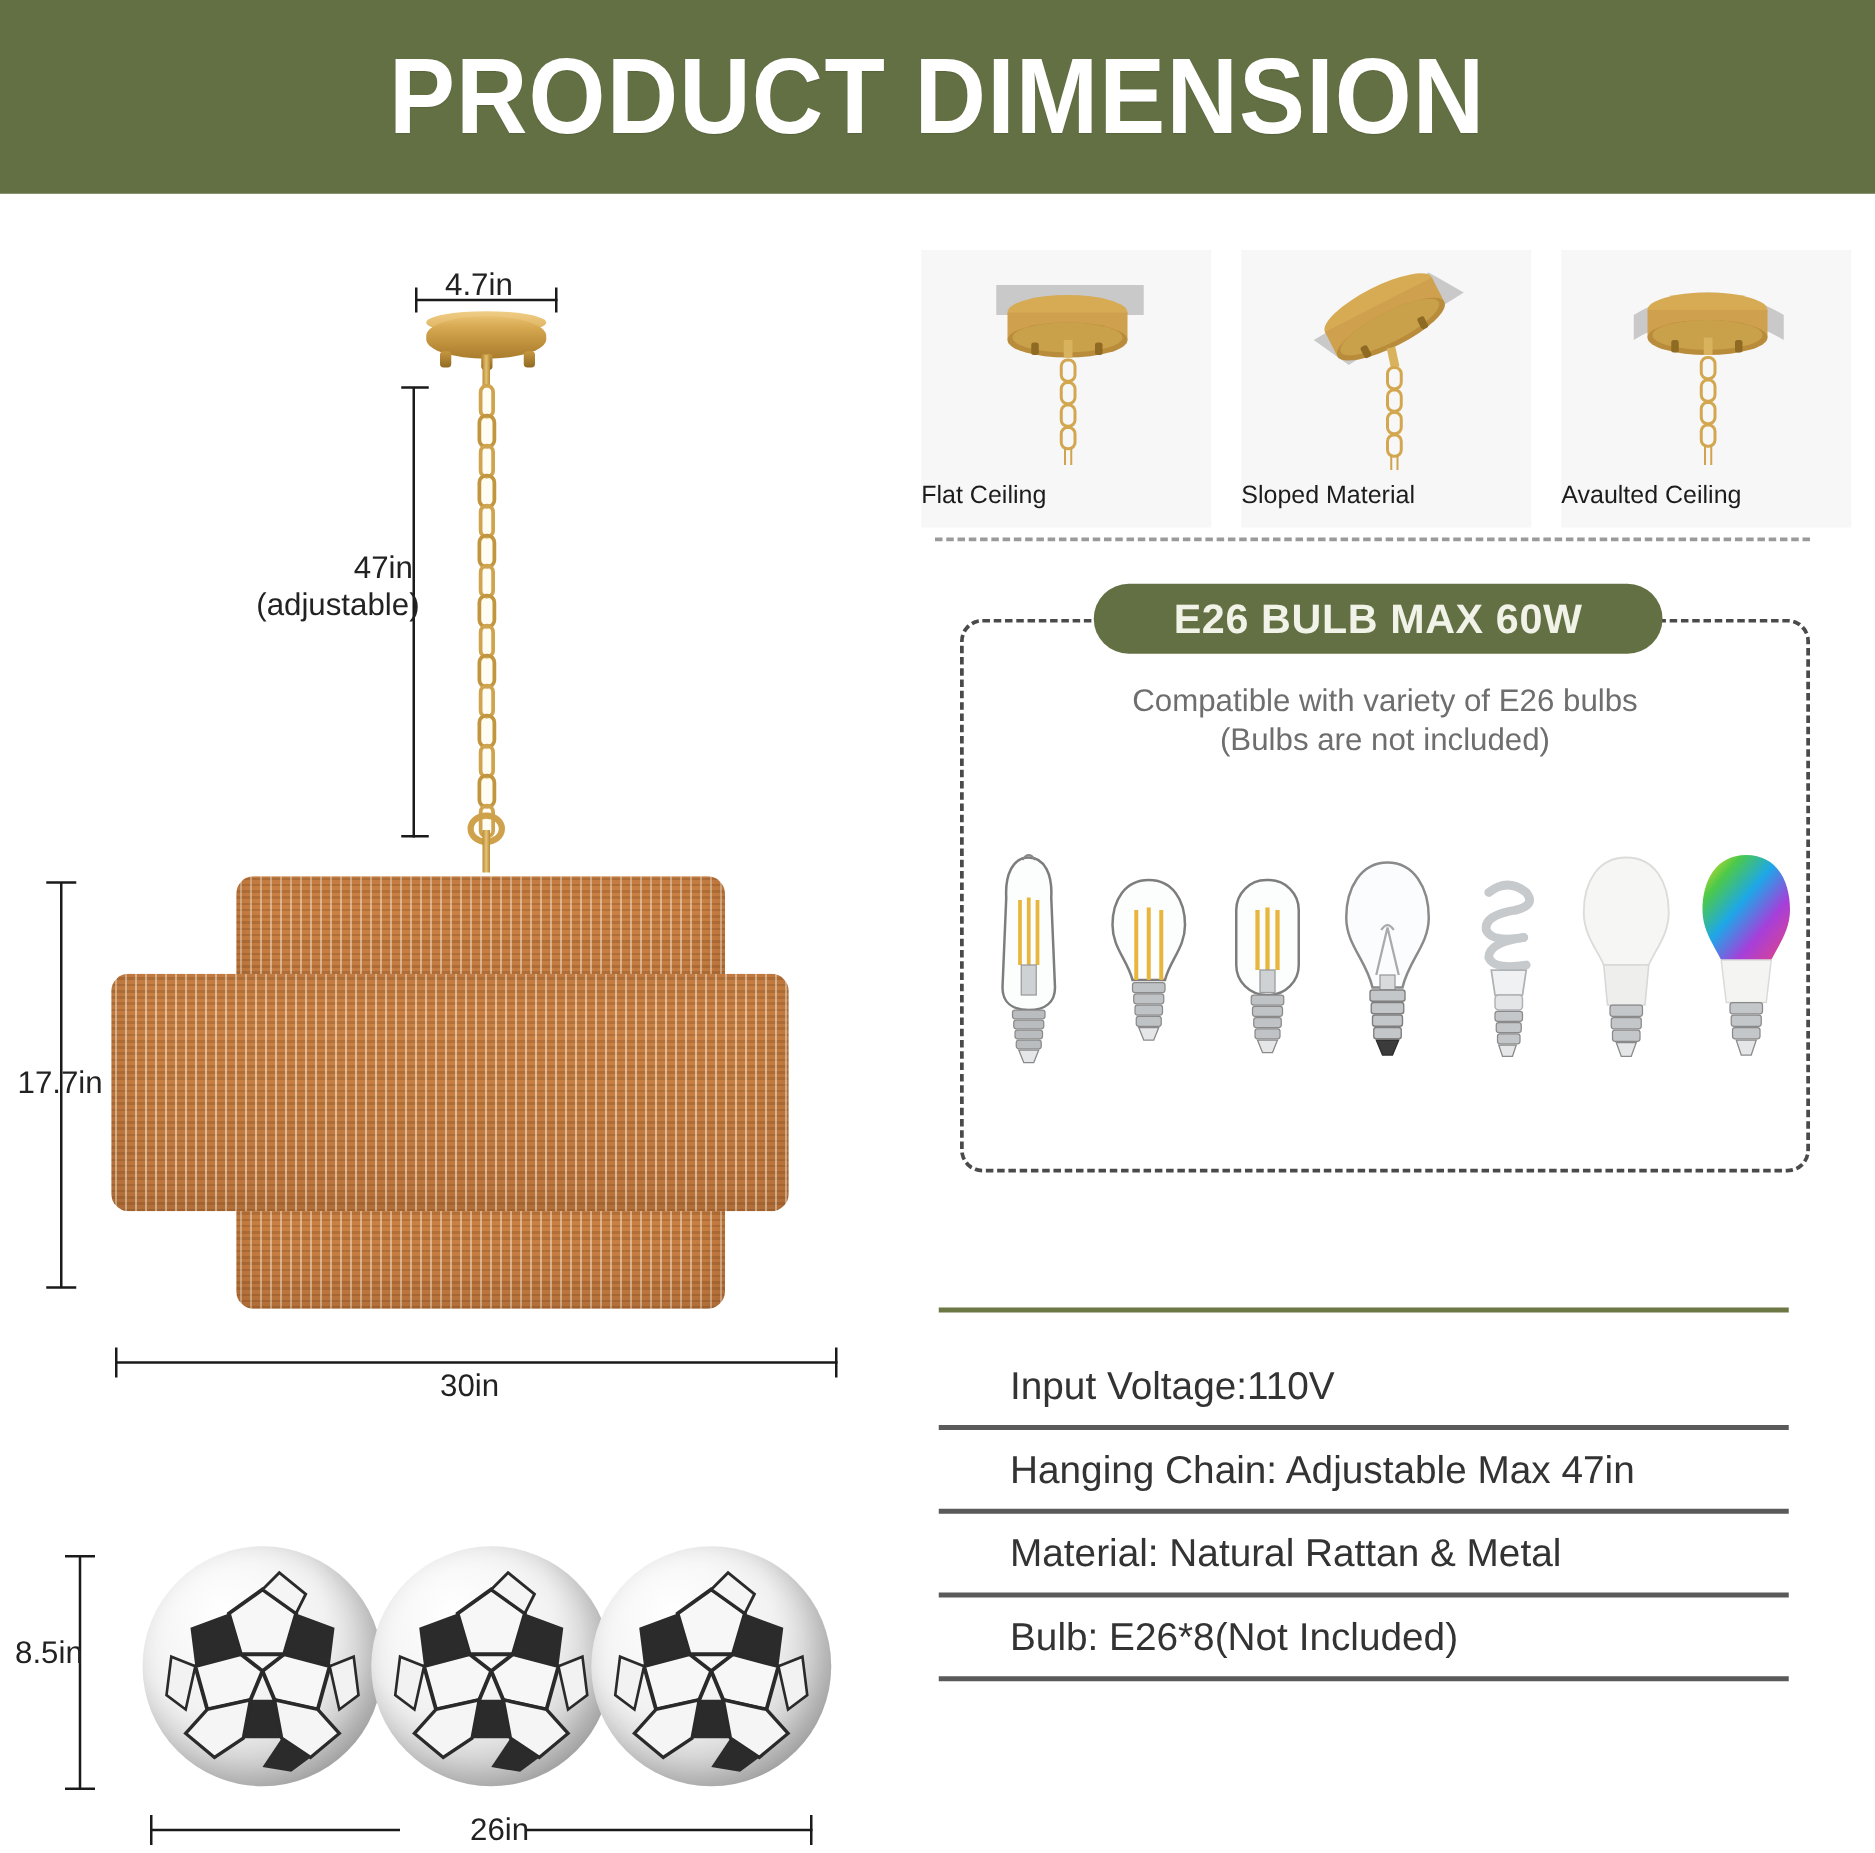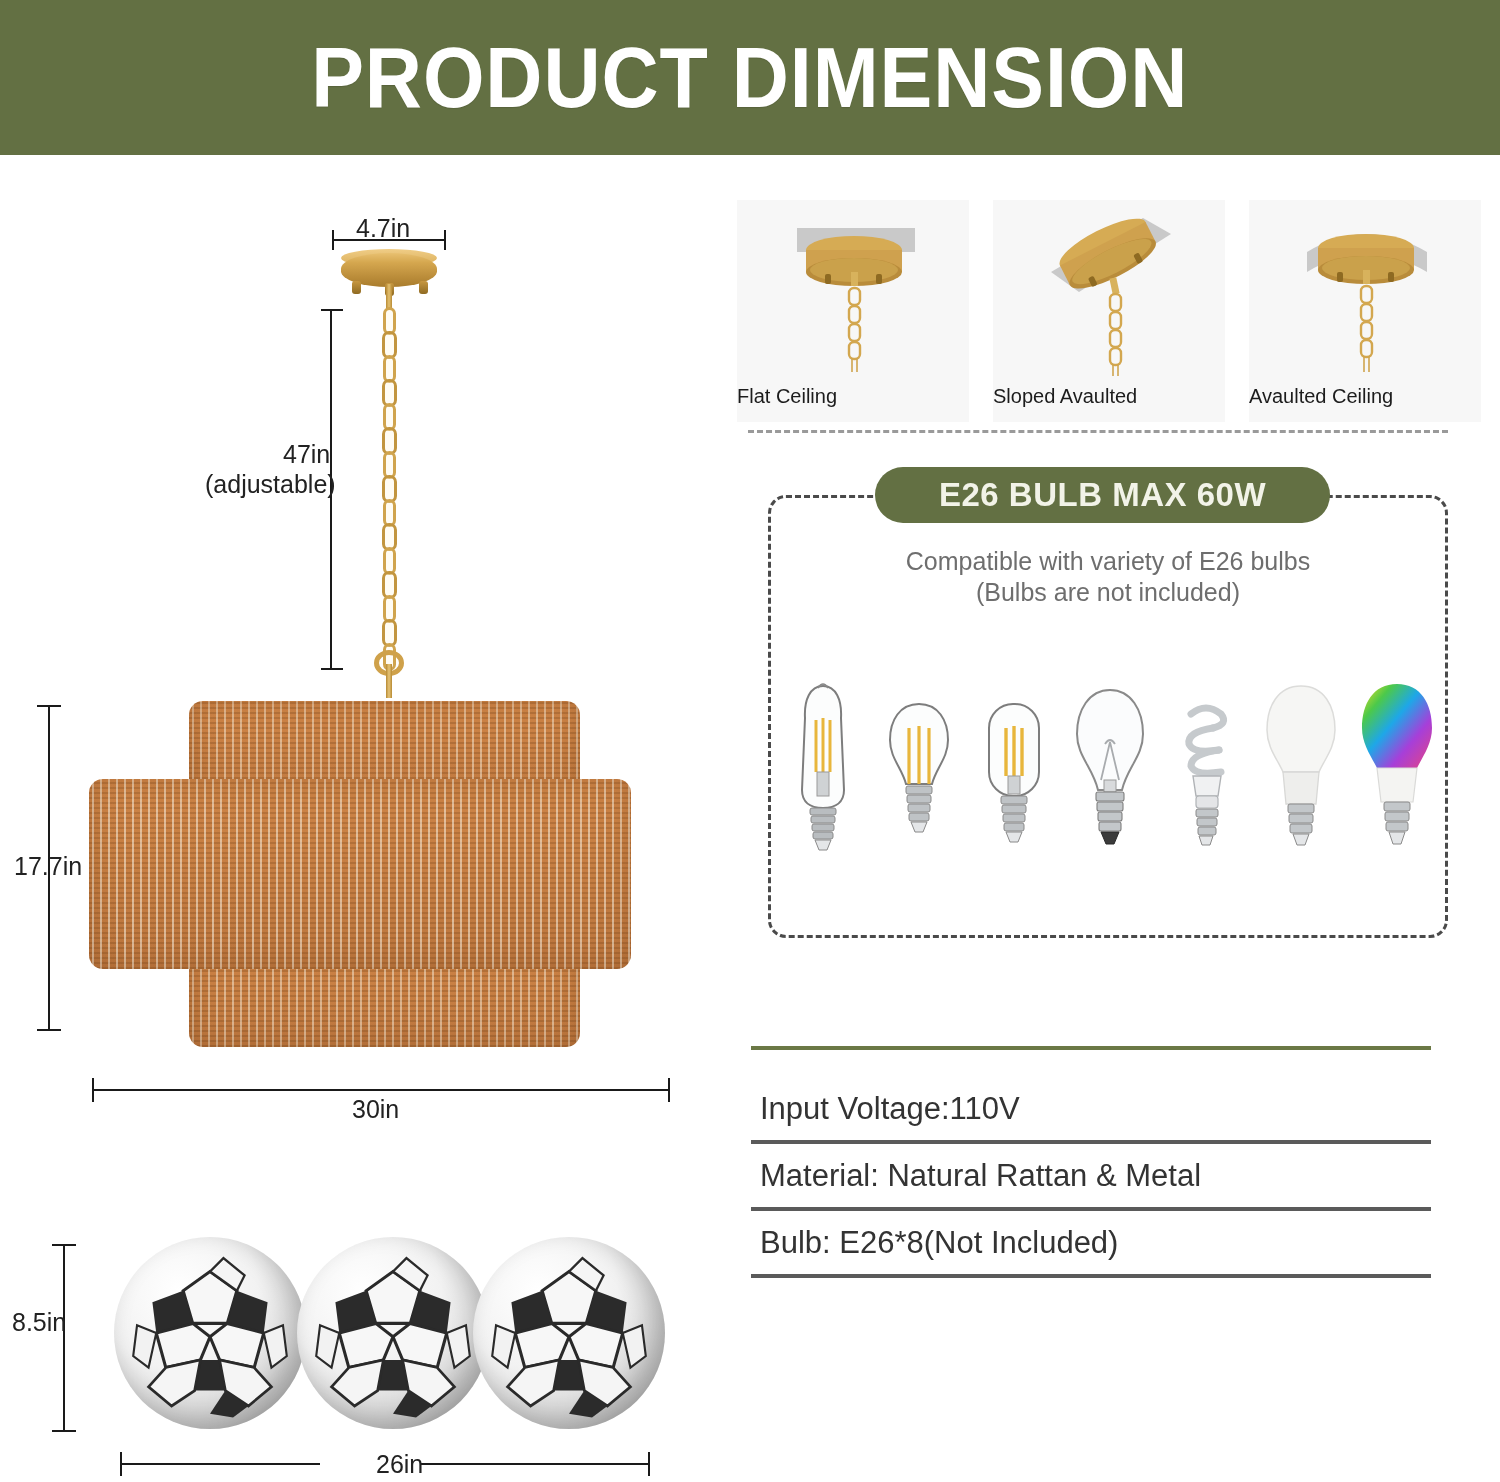--- a/index.html
+++ b/index.html
@@ -168,20 +168,21 @@
     background: #6b7845;
   }
   .spec-list { position: absolute; left: 751px; top: 1077px; width: 680px; }
   .spec-row {
     position: relative; height: 67px; display: flex; align-items: center;
     border-bottom: 4px solid #5a5a5a; padding-left: 9px;
   }
   .spec-row span {
     font-size: 31px; color: #333; font-family: "Liberation Sans", sans-serif;
     white-space: nowrap;
+    margin-left: 48px;
   }
 </style>
 </head>
 <body>
 
 <div id="page">
 
   <div class="banner">
     <div class="banner-title">PRODUCT DIMENSION</div>
   </div>
@@ -341,21 +342,21 @@
       <rect x="118" y="78" width="7" height="16" fill="#d8b25c" transform="rotate(-12 121 86)"></rect>
       <g stroke="#d3a74f" stroke-width="2.4" fill="none">
         <rect x="117" y="94" width="11" height="17" rx="5"></rect>
         <rect x="117" y="112" width="11" height="17" rx="5"></rect>
         <rect x="117" y="130" width="11" height="17" rx="5"></rect>
         <rect x="117" y="148" width="11" height="17" rx="5"></rect>
       </g>
       <line x1="120" y1="164" x2="120" y2="176" stroke="#cfa44e" stroke-width="1.6"></line>
       <line x1="125" y1="164" x2="125" y2="176" stroke="#cfa44e" stroke-width="1.6"></line>
     </svg>
-    <div class="label">Sloped Avaulted</div>
+    <div class="label">Sloped Material</div>
   </div>
 
   <div class="ceil-card" style="left:1249px;">
     <svg class="ceil-art" viewBox="0 0 232 180">
       <path d="M58 52 Q117 16 178 52 L178 72 Q117 36 58 72 Z" fill="#c9c9c9"></path>
       <ellipse cx="117" cy="48" rx="48" ry="14" fill="#d6ab54"></ellipse>
       <rect x="69" y="48" width="96" height="22" fill="#cfa14e"></rect>
       <ellipse cx="117" cy="70" rx="48" ry="14" fill="#b98c3b"></ellipse>
       <ellipse cx="117" cy="68" rx="44" ry="12" fill="#caa14b"></ellipse>
       <rect x="88" y="72" width="6" height="10" rx="2" fill="#8e6a22"></rect>
@@ -512,20 +513,23 @@
     </div>
   </div>
 
   <div class="spec-title-rule"></div>
 
   <div class="spec-list">
     <div class="spec-row">
       <span>Input Voltage:110V</span>
     </div>
     <div class="spec-row">
+      <span>Hanging Chain: Adjustable Max 47in</span>
+    </div>
+    <div class="spec-row">
       <span>Material: Natural Rattan &amp; Metal</span>
     </div>
     <div class="spec-row">
       <span>Bulb: E26*8(Not Included)</span>
     </div>
   </div>
 
 </div>
 
 </body></html>

